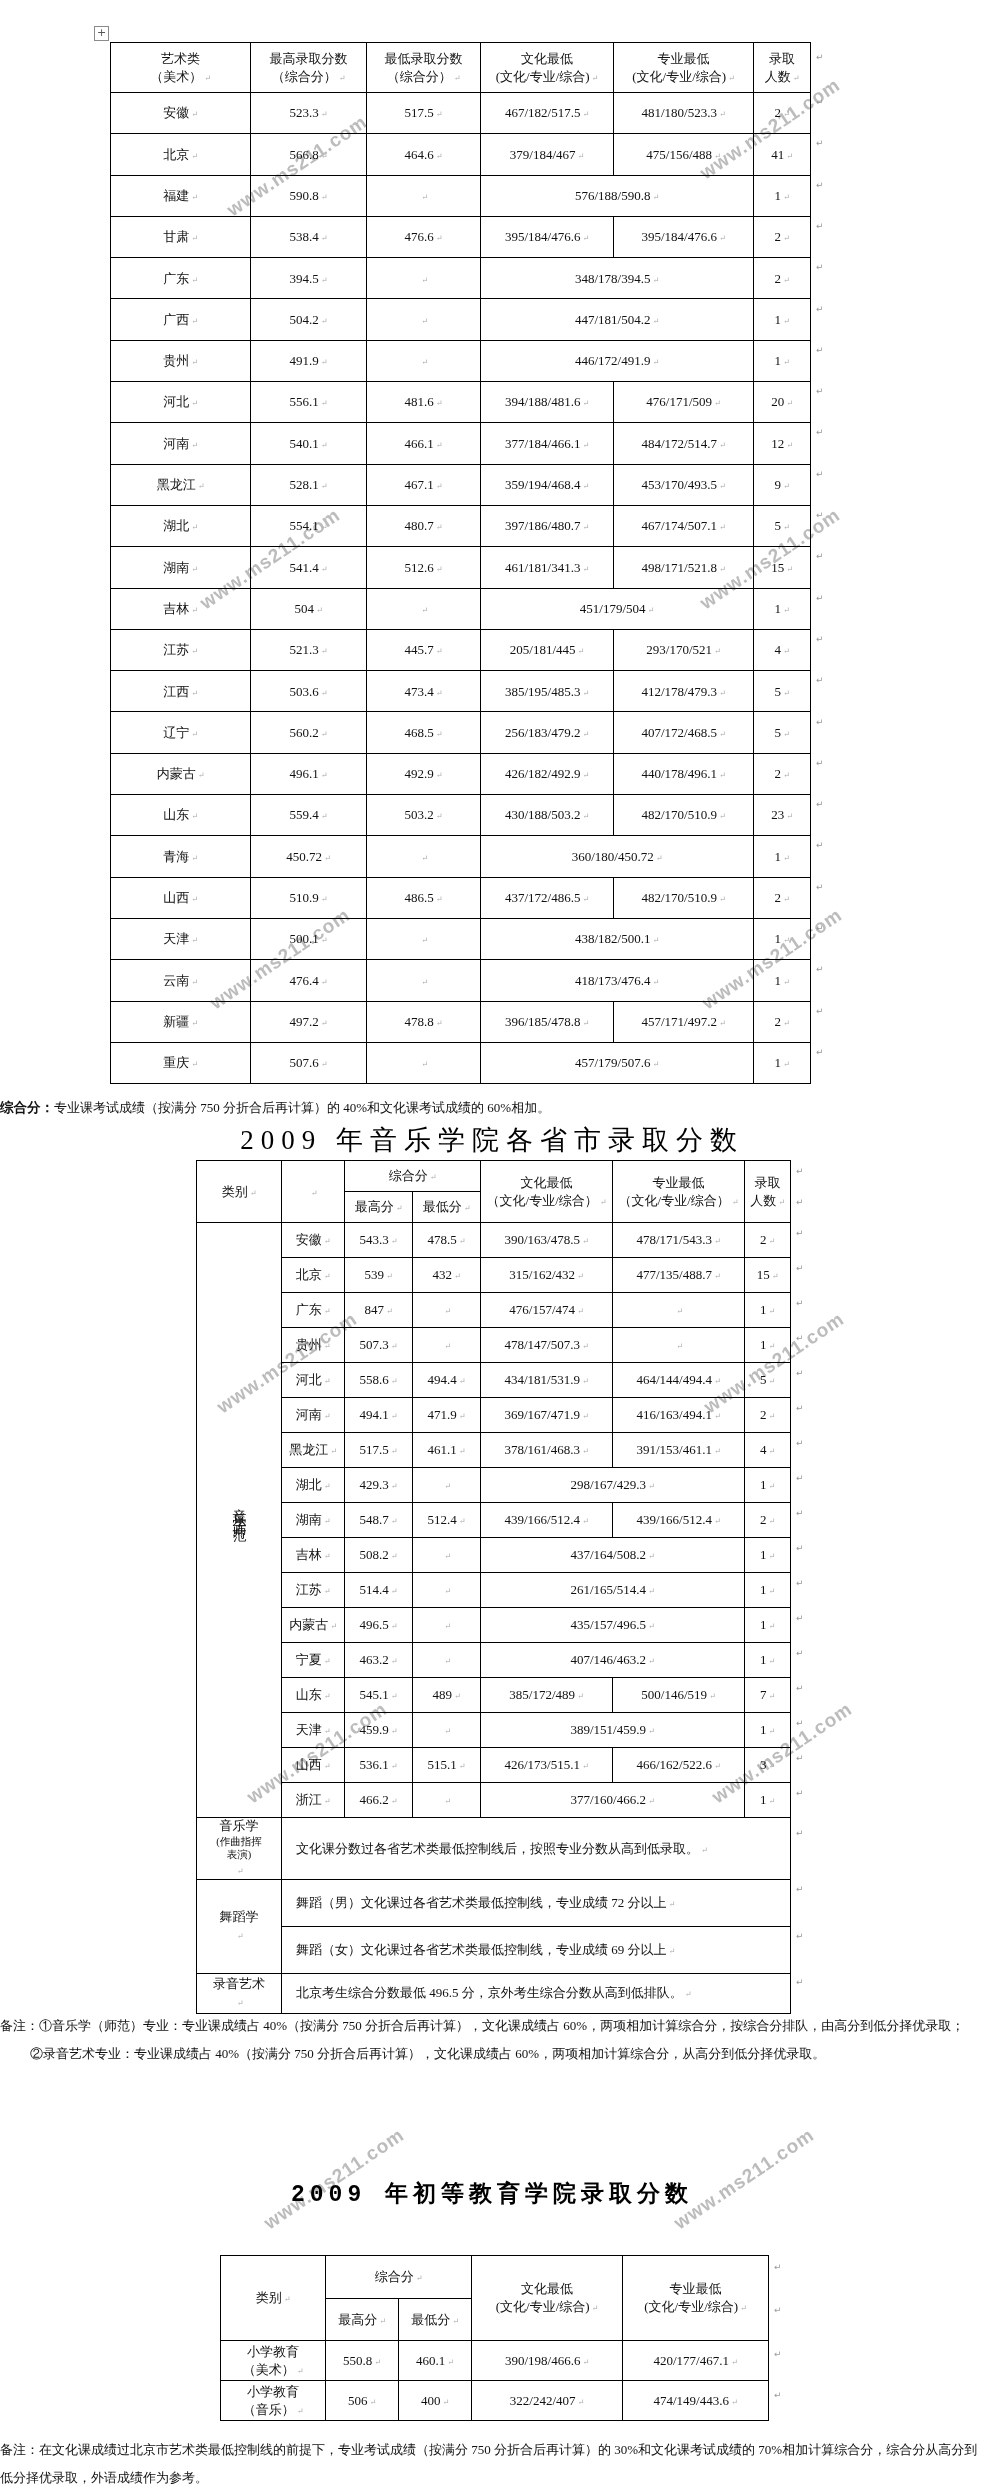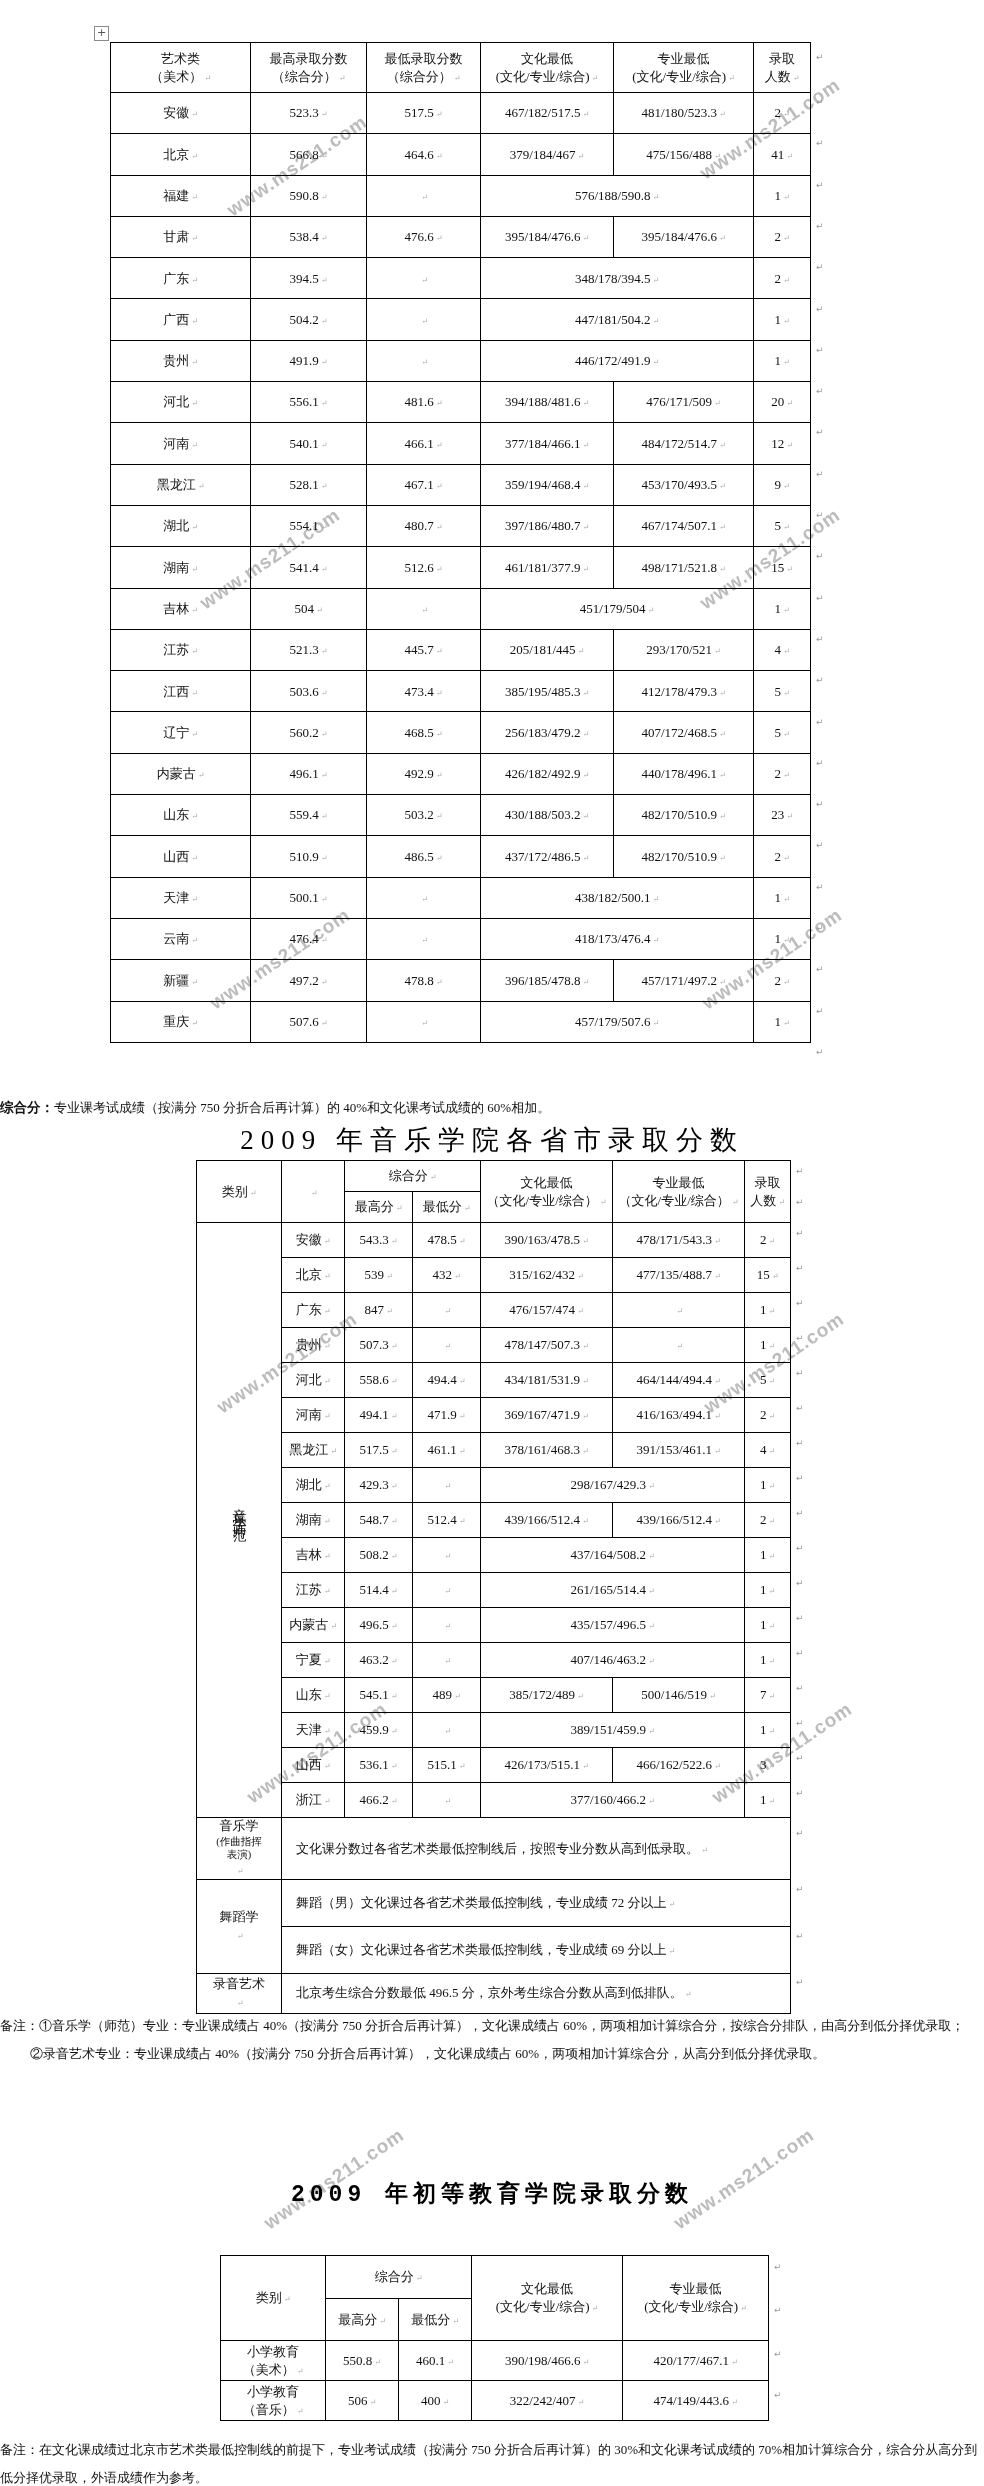--- a/index.html
+++ b/index.html
@@ -151,21 +151,21 @@
           <td>554.1</td>
           <td>480.7</td>
           <td>397/186/480.7</td>
           <td>467/174/507.1</td>
           <td>5</td>
         </tr>
         <tr style="height: 41.3px;">
           <td>湖南</td>
           <td>541.4</td>
           <td>512.6</td>
-          <td>461/181/377.9</td>
+          <td>461/181/341.3</td>
           <td>498/171/521.8</td>
           <td>15</td>
         </tr>
         <tr style="height: 41.3px;">
           <td>吉林</td>
           <td>504</td>
           <td></td>
           <td colspan="2">451/179/504</td>
           <td>1</td>
         </tr>
@@ -201,20 +201,27 @@
           <td>440/178/496.1</td>
           <td>2</td>
         </tr>
         <tr style="height: 41.3px;">
           <td>山东</td>
           <td>559.4</td>
           <td>503.2</td>
           <td>430/188/503.2</td>
           <td>482/170/510.9</td>
           <td>23</td>
+        </tr>
+        <tr style="height: 41.3px;">
+          <td>青海</td>
+          <td>450.72</td>
+          <td></td>
+          <td colspan="2">360/180/450.72</td>
+          <td>1</td>
         </tr>
         <tr style="height: 41.3px;">
           <td>山西</td>
           <td>510.9</td>
           <td>486.5</td>
           <td>437/172/486.5</td>
           <td>482/170/510.9</td>
           <td>2</td>
         </tr>
         <tr style="height: 41.3px;">

